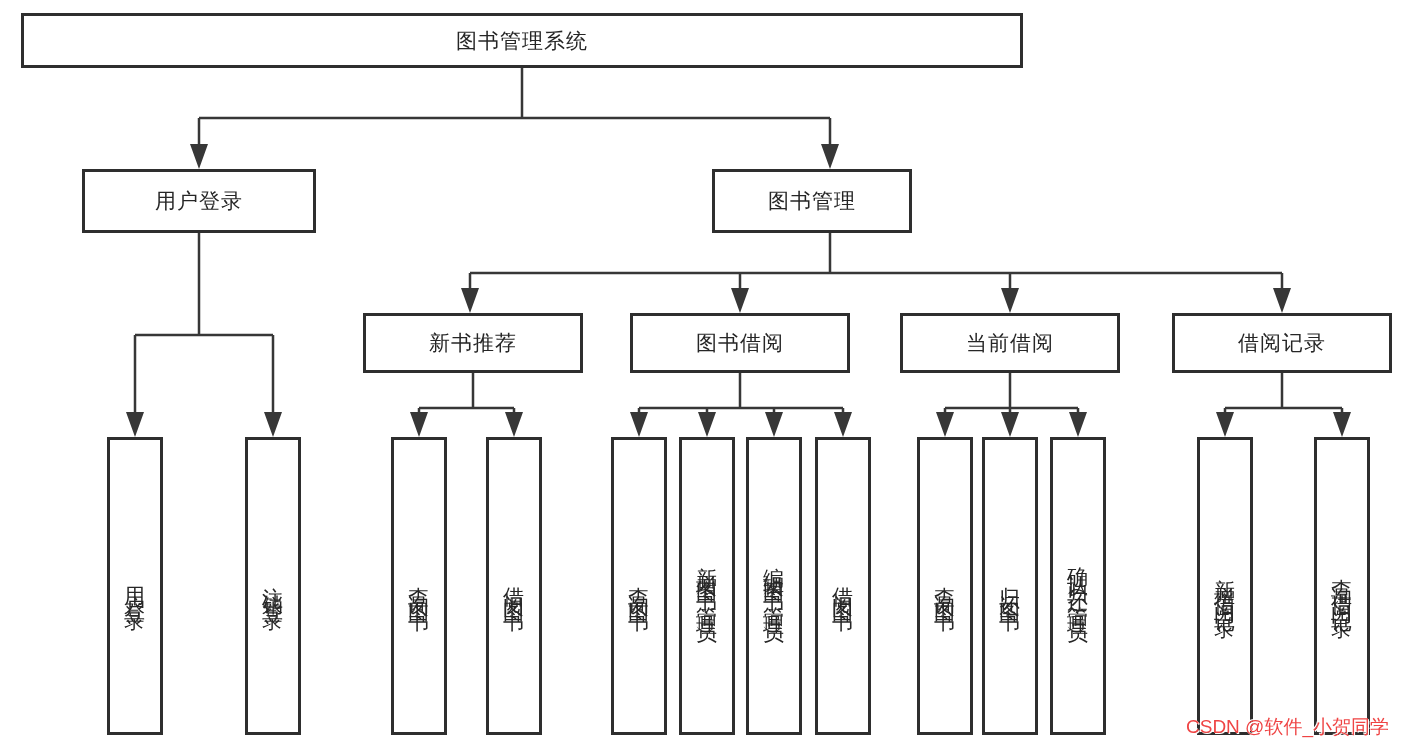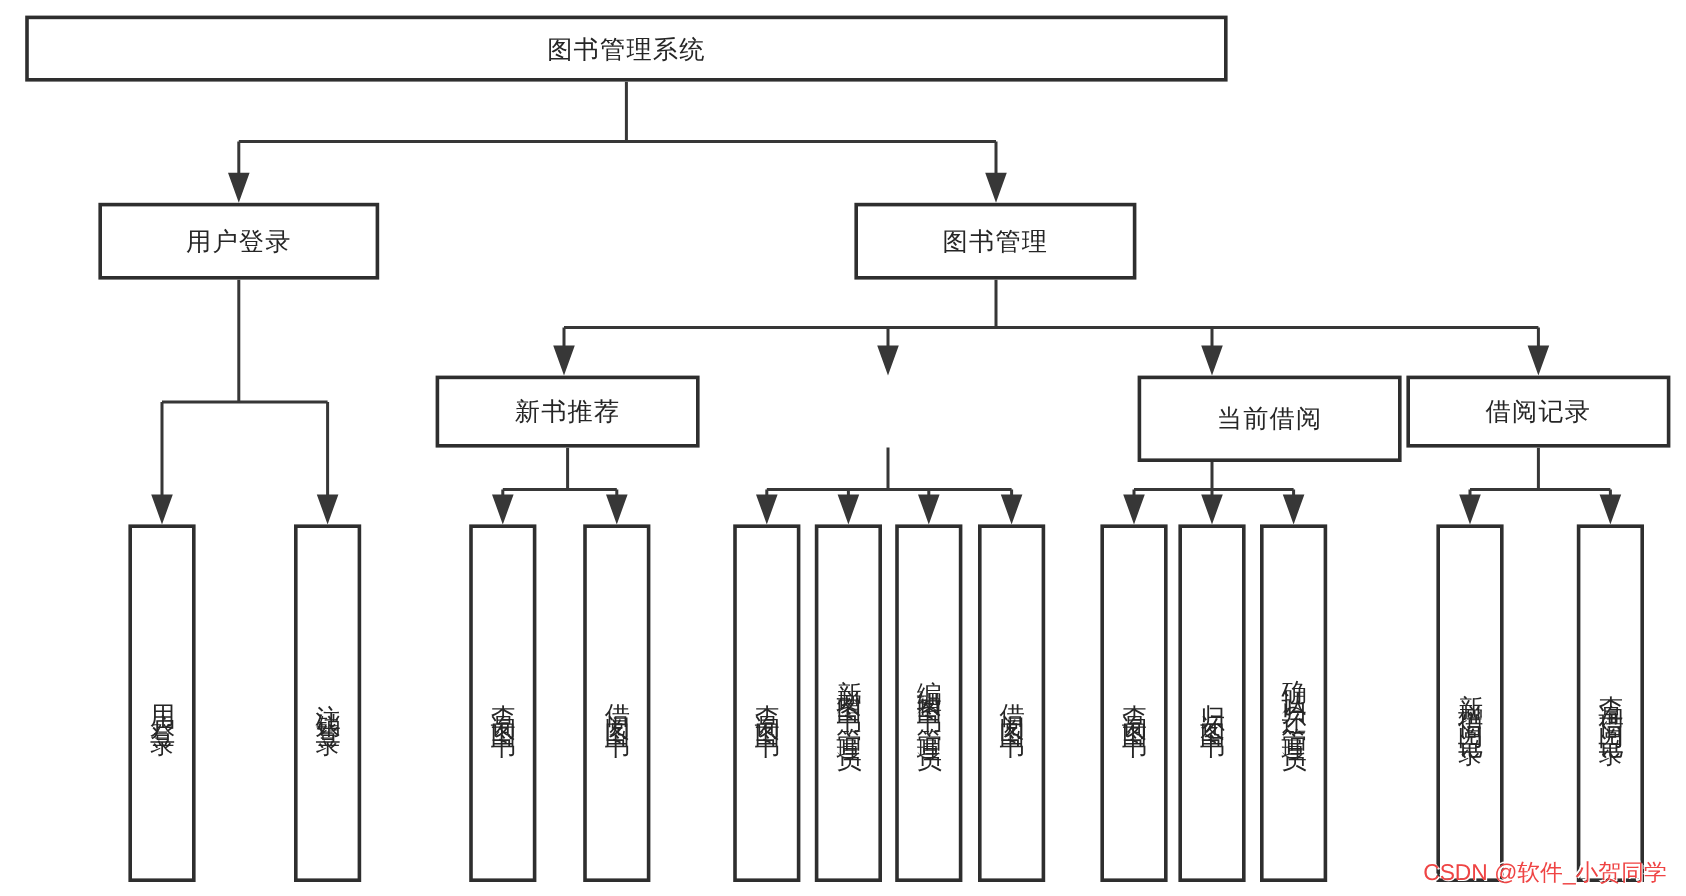--- a/index.html
+++ b/index.html
@@ -95,28 +95,31 @@
     </g>
   </svg>
 
   <div class="hbox" style="left:21px; top:13px; width:1002px; height:55px;">
     <span>图书管理系统</span>
   </div>
 
   <div class="hbox" style="left:82px; top:169px; width:234px; height:64px;">
     <span>用户登录</span>
   </div>
-  <div class="hbox" style="left:712px; top:169px; width:235px; height:64px;">
+  <div class="hbox" style="left:712px; top:169px; width:200px; height:64px;">
     <span>图书管理</span>
   </div>
 
   <div class="hbox" style="left:363px; top:313px; width:220px; height:60px;font-family:Liberation Mono, monospace;">
     <span>新书推荐</span>
   </div>
-  <div class="hbox" style="left:948px; top:313px; width:220px; height:72px;">
+  <div class="hbox" style="left:630px; top:313px; width:220px; height:60px;">
+    <span>图书借阅</span>
+  </div>
+  <div class="hbox" style="left:900px; top:313px; width:220px; height:60px;">
     <span>当前借阅</span>
   </div>
   <div class="hbox" style="left:1172px; top:313px; width:220px; height:60px;">
     <span>借阅记录</span>
   </div>
 
   <div class="vbox" style="left:107px;">
     <span class="vtext">用户登录</span>
   </div>
   <div class="vbox" style="left:245px;">

